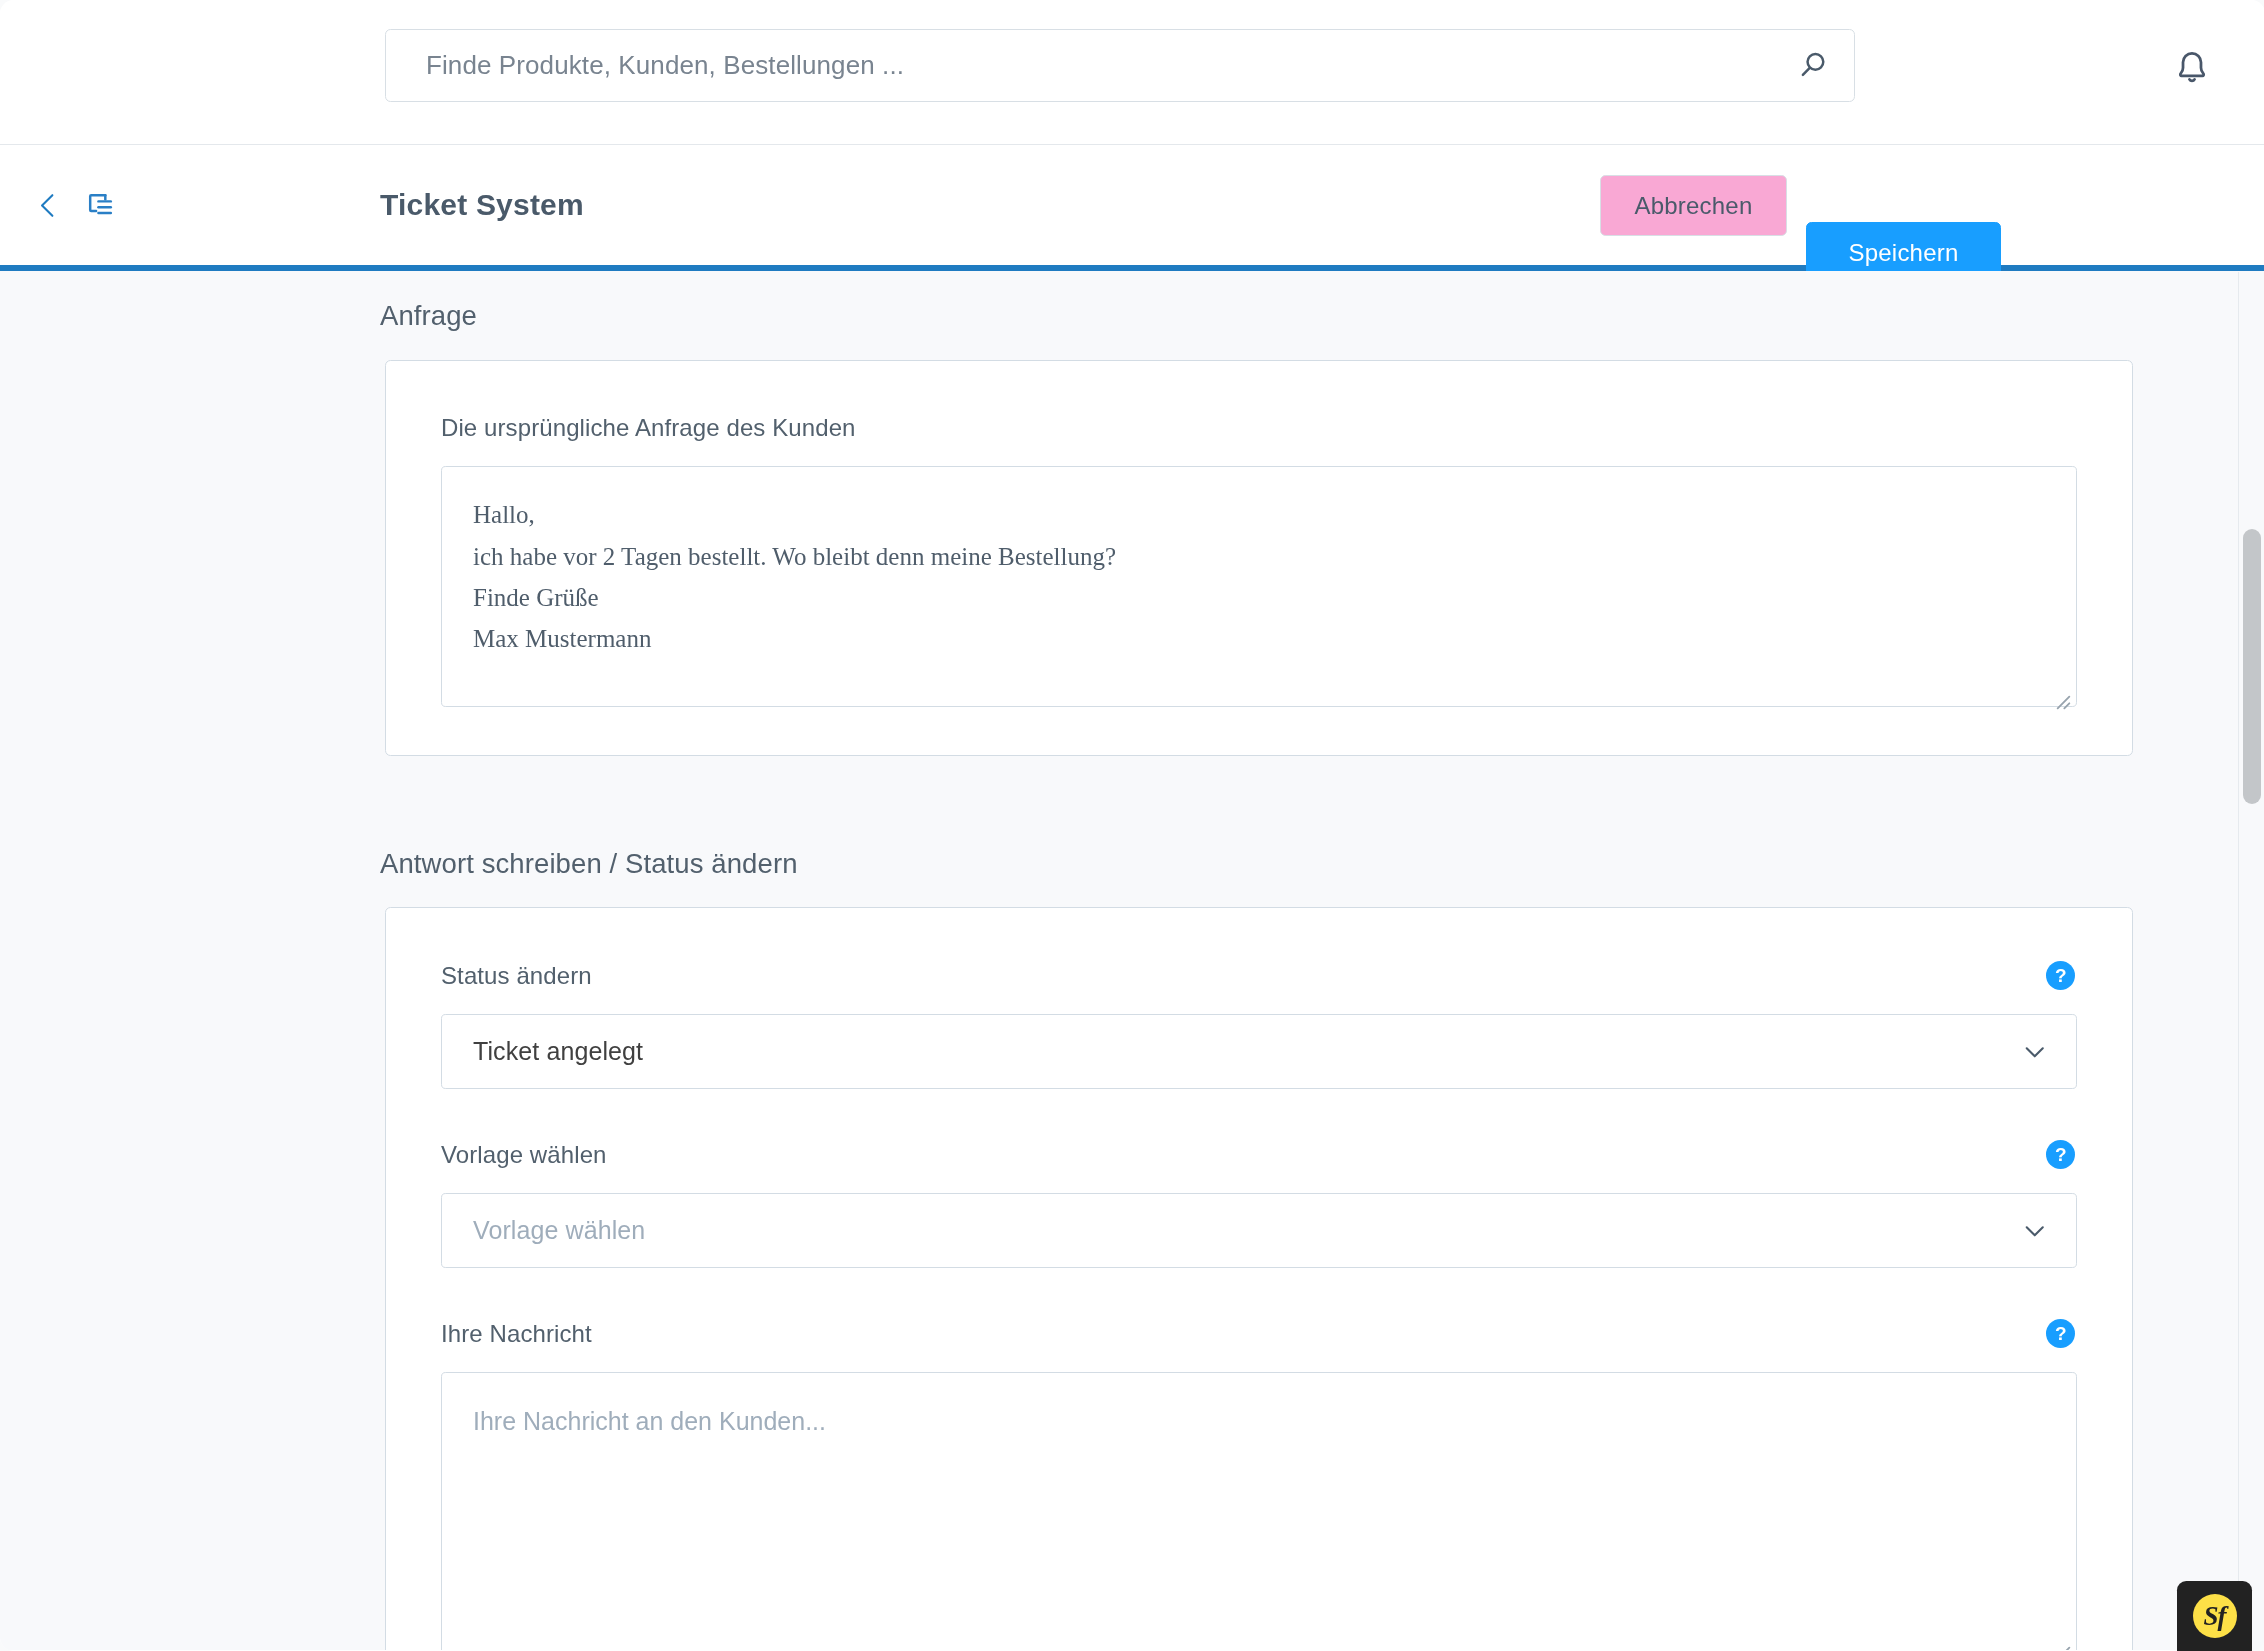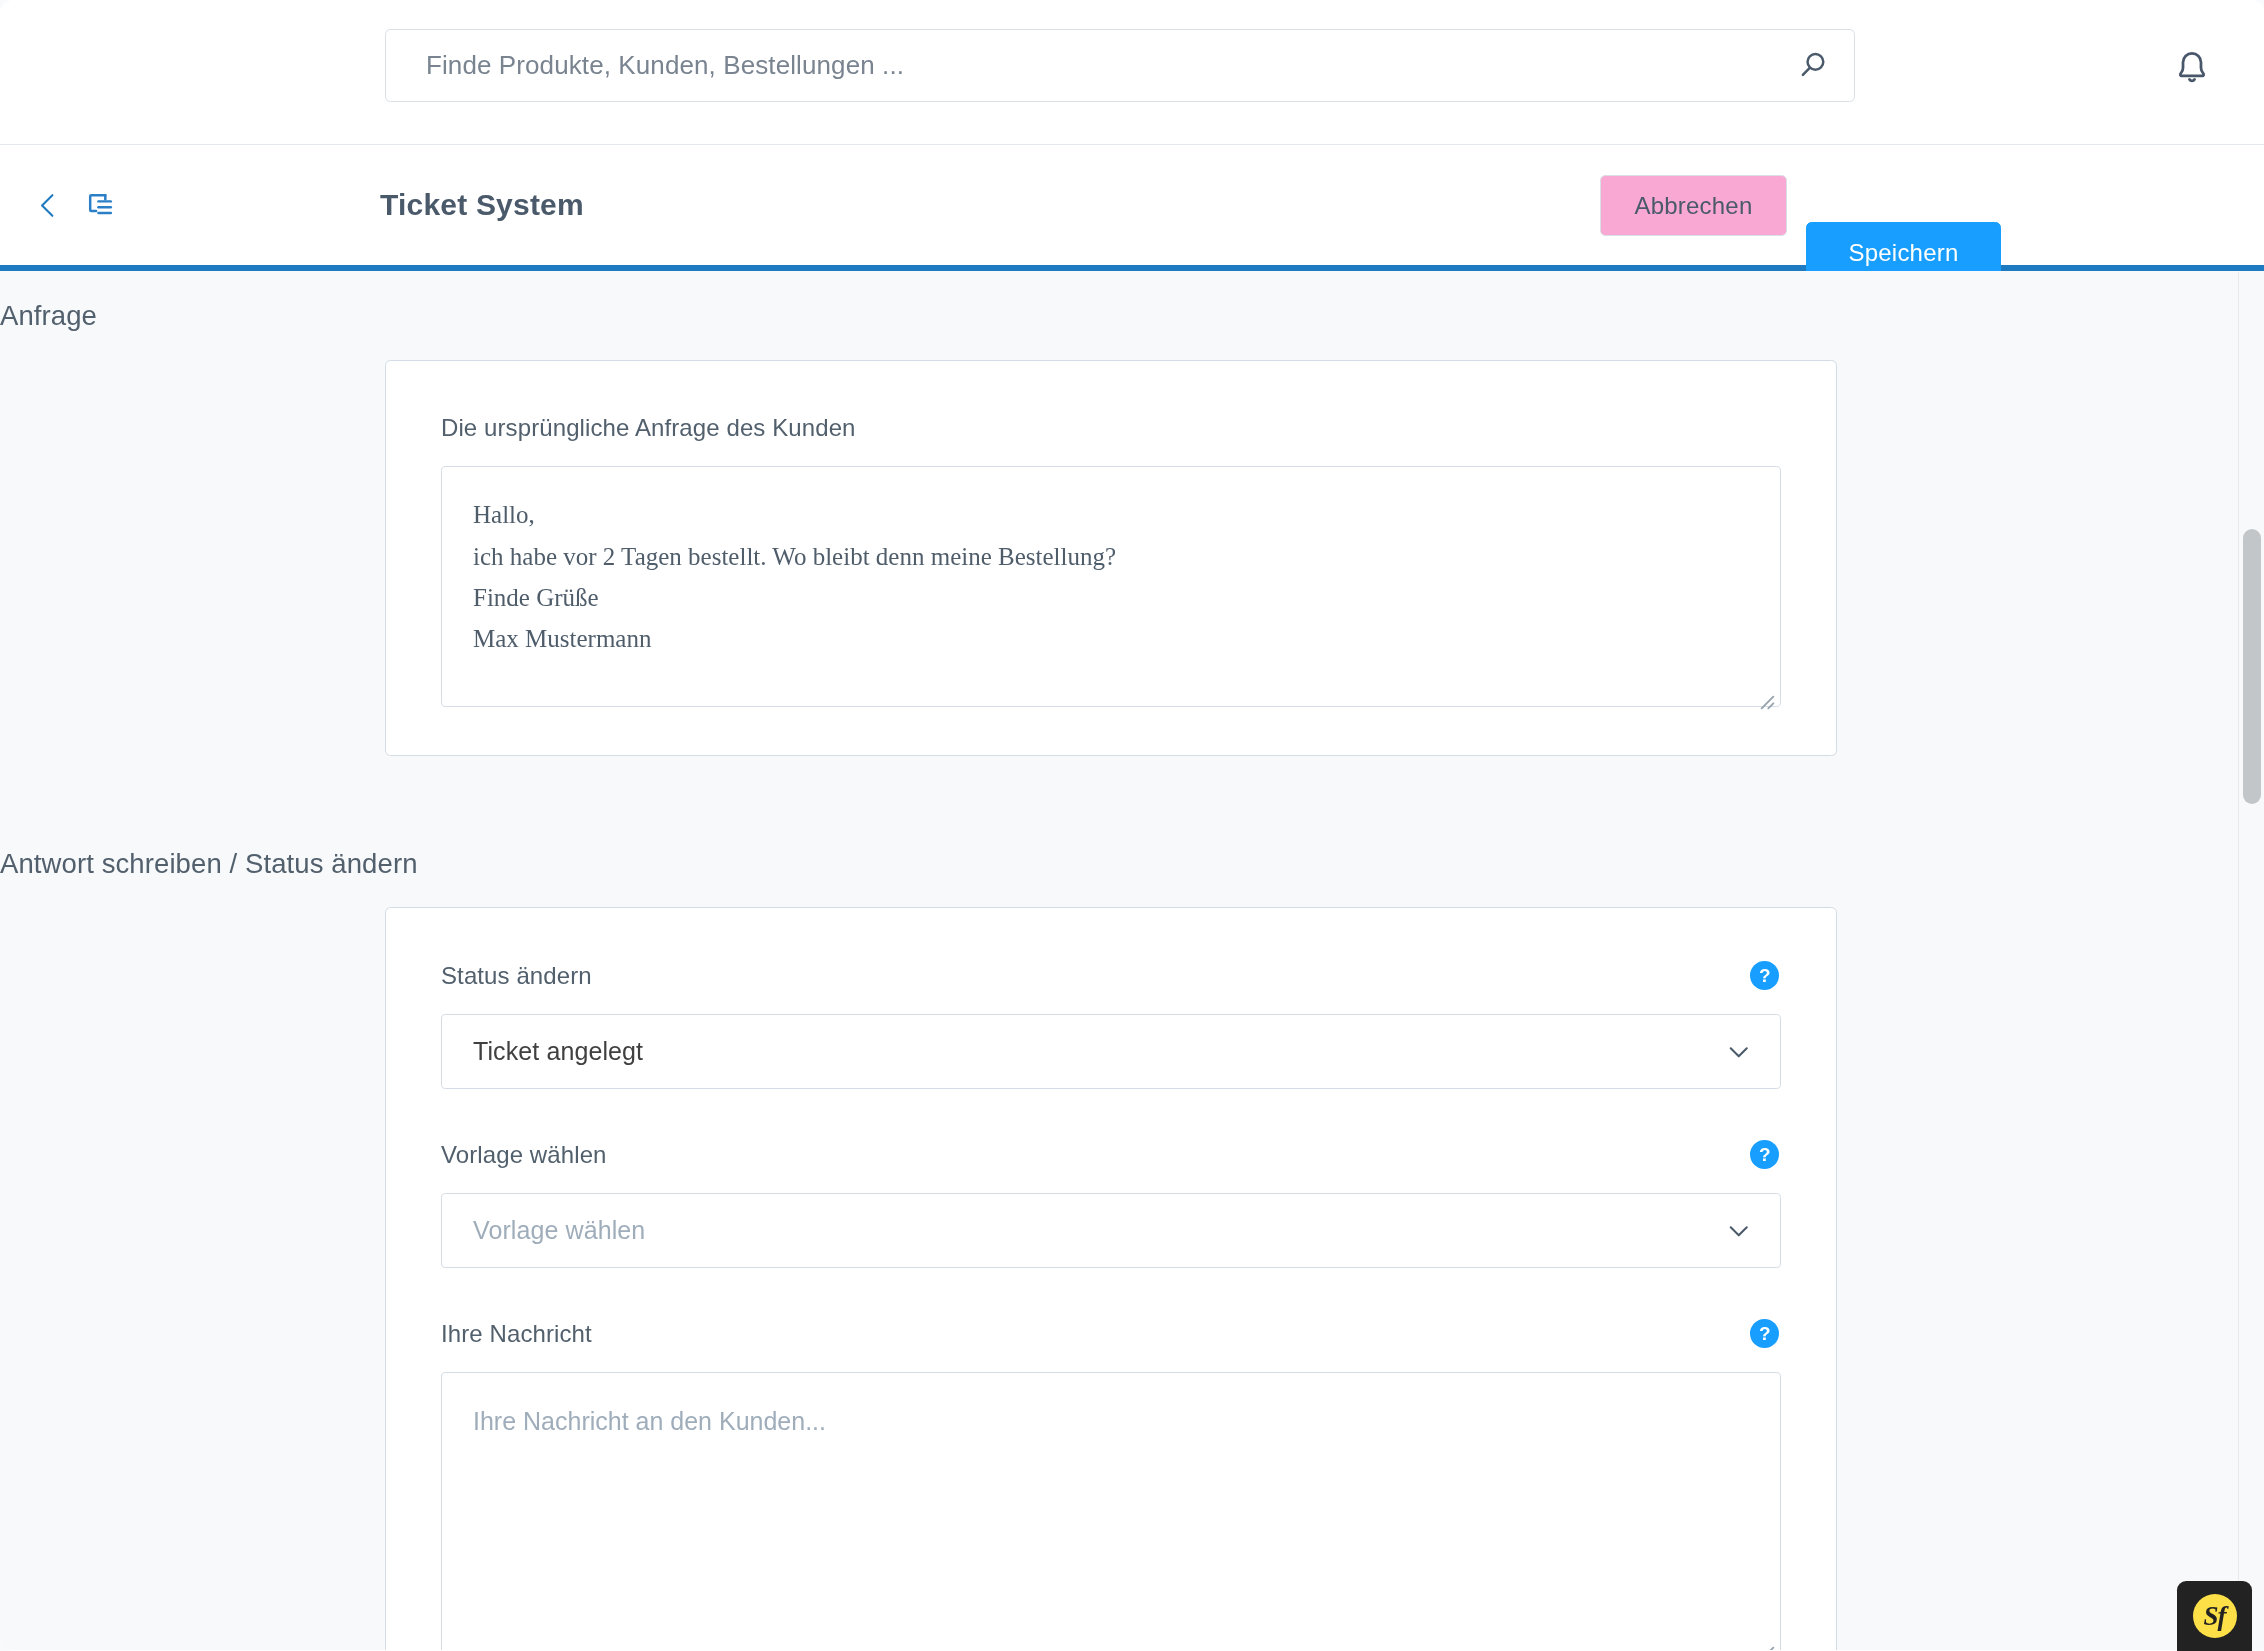--- a/index.html
+++ b/index.html
@@ -179,29 +179,30 @@
 
   .content-inner {
     position: relative;
     width: 2265px;
     padding-top: 29px;
   }
 
   .section { width: 100%; }
 
   .section-title {
+    margin-left: 380px;
     font-size: 27.5px;
     color: #52606d;
     letter-spacing: 0.1px;
     margin-bottom: 27.5px;
   }
 
   .card {
     margin-left: 385px;
-    width: 1452px;
+    width: 1748px;
     background: #ffffff;
     border: 0.9px solid #d3dce4;
     border-radius: 5.5px;
     padding: 53px 55px 48px 55px;
   }
 
   .field { margin-bottom: 51px; }
   .field:last-child { margin-bottom: 0; }
 
   .field-label-row {

